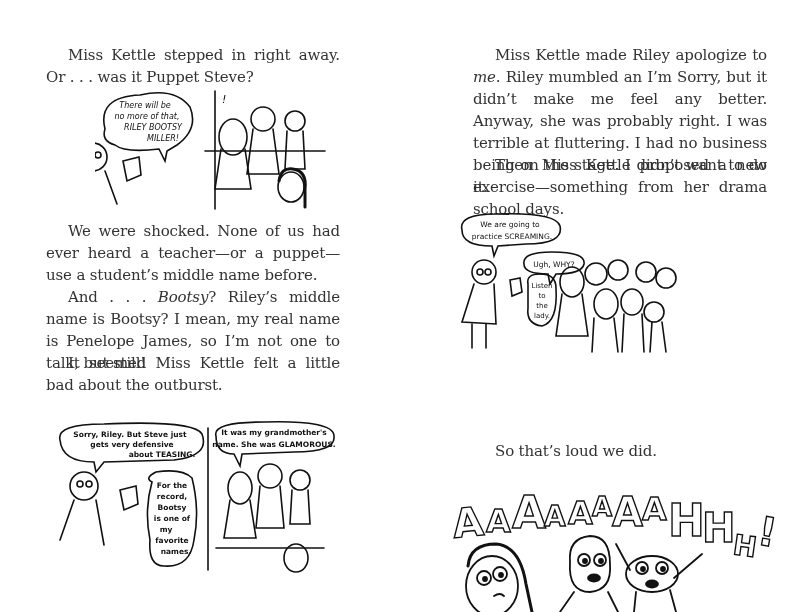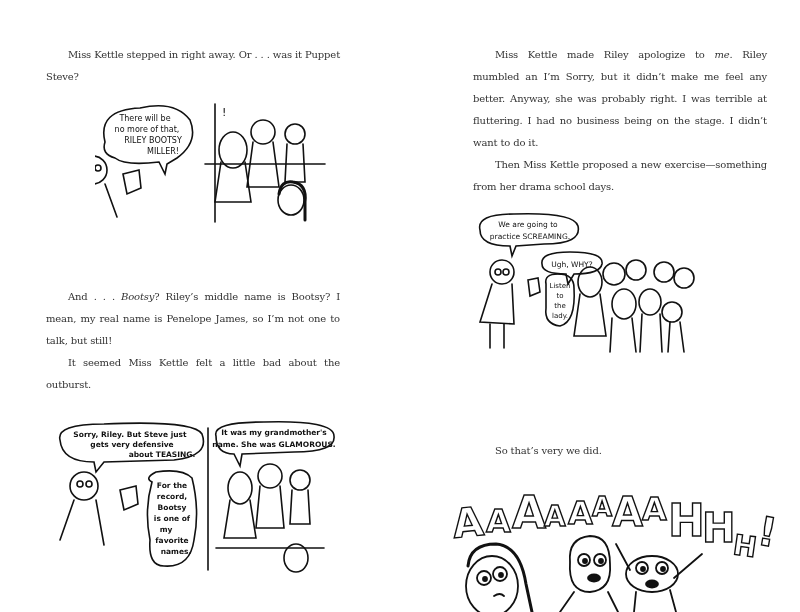--- a/index.html
+++ b/index.html
@@ -1,35 +1,35 @@
 <!DOCTYPE html>
 <html><head>
   <meta charset="utf-8">
   <style>
     html, body { margin: 0; padding: 0; background: #ffffff; }
     body { width: 800px; height: 612px; position: relative; overflow: hidden; color: #2b2b2b; }
     .page { position: absolute; top: 0; width: 400px; height: 612px; }
     .page.left { left: 0; }
     .page.right { left: 400px; }
-    .text { font-family: "DejaVu Serif", serif; font-size: 10px; letter-spacing: -0.15px; color: #333; }
+    .text { font-family: "DejaVu Serif", serif; font-size: 15px; letter-spacing: -0.15px; color: #333; }
     .p { position: absolute; line-height: 22px; text-align: justify; }
     .left .p { left: 46px; width: 294px; }
     .right .p { left: 73px; width: 294px; }
     .p .ind { display: inline-block; width: 22px; }
     .illus { position: absolute; }
     .illus svg { display: block; }
     .bubble-text { font-family: "DejaVu Sans", sans-serif; fill: #111; }
   </style>
 </head>
 <body>
 
 <div class="page left">
   <div class="p text" style="top:44px;"><span class="ind"></span><span>Miss Kettle stepped in right away. Or . . . was it Puppet Steve?</span></div>
 
-  <div class="illus" style="left:95px; top:102px;">
+  <div class="illus" style="left:95px; top:89px;font-style:italic;">
     <svg width="240" height="125" viewBox="0 0 240 125" fill="none" stroke="#111" stroke-width="1.6" stroke-linecap="round">
       <path d="M10 40 Q2 8 45 6 Q80 -2 95 18 Q104 40 82 56 L72 62 L70 72 L64 60 Q30 64 20 56 Q6 52 10 40Z"></path>
       <text class="bubble-text" x="50" y="19" font-size="8" text-anchor="middle" stroke="none">There will be</text>
       <text class="bubble-text" x="52" y="30" font-size="8" text-anchor="middle" stroke="none">no more of that,</text>
       <text class="bubble-text" x="58" y="41" font-size="8" text-anchor="middle" stroke="none">RILEY BOOTSY</text>
       <text class="bubble-text" x="68" y="52" font-size="8" text-anchor="middle" stroke="none">MILLER!</text>
       <circle cx="-2" cy="68" r="14"></circle>
       <circle cx="-6" cy="66" r="3"></circle>
         <circle cx="3" cy="66" r="3"></circle>
       <path d="M-10 82 L-26 110 M10 82 L22 115"></path>
@@ -41,20 +41,21 @@
       <circle cx="168" cy="30" r="12"></circle>
       <path d="M158 40 L152 85 L184 85 L178 40"></path>
       <circle cx="200" cy="32" r="10"></circle>
       <path d="M192 42 L190 80 L210 80 L208 42"></path>
       <path d="M110 62 L230 62"></path>
       <ellipse cx="196" cy="98" rx="13" ry="15" fill="none"></ellipse>
       <path d="M184 92 Q186 78 198 80 Q212 82 210 100 L210 118" stroke-width="3"></path>
     </svg>
   </div>
 
+  <div class="p text" style="top:220px;"><span class="ind"></span><span>We were shocked. None of us had ever heard a teacher—or a puppet—use a student’s middle name before.</span></div>
   <div class="p text" style="top:352px;"><span class="ind"></span><span>It seemed Miss Kettle felt a little bad about the outburst.</span></div>
   <div class="p text" style="top:286px;"><span class="ind"></span><span>And . . . </span><em>Bootsy</em><span>? Riley’s middle name is Bootsy? I mean, my real name is Penelope James, so I’m not one to talk, but still!</span></div>
 
   <div class="illus" style="left:44px; top:420px;font-weight:bold;">
     <svg width="300" height="160" viewBox="0 0 300 160" fill="none" stroke="#111" stroke-width="1.6" stroke-linecap="round">
       <path d="M16 20 Q12 4 60 4 Q150 0 158 14 Q166 36 130 40 L60 42 L52 52 L50 42 Q18 42 16 20Z"></path>
       <text class="bubble-text" x="86" y="17" font-size="7.5" text-anchor="middle" stroke="none">Sorry, Riley. But Steve just</text>
       <text class="bubble-text" x="88" y="27" font-size="7.5" text-anchor="middle" stroke="none">gets very defensive</text>
       <text class="bubble-text" x="118" y="37" font-size="7.5" text-anchor="middle" stroke="none">about TEASING.</text>
       <circle cx="40" cy="66" r="14"></circle>
@@ -83,21 +84,21 @@
       <path d="M172 128 L280 128"></path>
       <ellipse cx="252" cy="138" rx="12" ry="14"></ellipse>
     </svg>
   </div>
 </div>
 
 <div class="page right">
   <div class="p text" style="top:44px;"><span class="ind"></span><span>Miss Kettle made Riley apologize to </span><em>me</em><span>. Riley mumbled an I’m Sorry, but it didn’t make me feel any better. Anyway, she was probably right. I was terrible at fluttering. I had no business being on the stage. I didn’t want to do it.</span></div>
   <div class="p text" style="top:154px;"><span class="ind"></span><span>Then Miss Kettle proposed a new exercise—something from her drama school days.</span></div>
 
-  <div class="illus" style="left:74px; top:212px;">
+  <div class="illus" style="left:56px; top:212px;">
     <svg width="230" height="145" viewBox="0 0 230 145" fill="none" stroke="#111" stroke-width="1.6" stroke-linecap="round">
       <path d="M6 18 Q2 2 40 2 Q100 0 104 14 Q108 32 70 32 L42 34 L38 44 L36 34 Q6 34 6 18Z"></path>
       <text class="bubble-text" x="54" y="15" font-size="7.5" text-anchor="middle" stroke="none">We are going to</text>
       <text class="bubble-text" x="56" y="27" font-size="7.5" text-anchor="middle" stroke="none">practice SCREAMING.</text>
       <path d="M68 52 Q66 40 96 40 Q130 40 128 52 Q126 62 100 62 L94 72 L92 62 Q68 62 68 52Z"></path>
       <text class="bubble-text" x="98" y="55" font-size="7.5" text-anchor="middle" stroke="none">Ugh, WHY?</text>
       <path d="M72 72 Q70 62 84 62 Q100 62 100 76 Q102 110 86 114 Q70 112 72 96Z"></path>
       <text class="bubble-text" x="86" y="76" font-size="7" text-anchor="middle" stroke="none">Listen</text>
       <text class="bubble-text" x="86" y="86" font-size="7" text-anchor="middle" stroke="none">to</text>
       <text class="bubble-text" x="86" y="96" font-size="7" text-anchor="middle" stroke="none">the</text>
@@ -114,21 +115,21 @@
       <circle cx="162" cy="58" r="10"></circle>
       <circle cx="190" cy="60" r="10"></circle>
       <circle cx="210" cy="66" r="10"></circle>
       <ellipse cx="150" cy="92" rx="12" ry="15"></ellipse>
       <ellipse cx="176" cy="90" rx="11" ry="13"></ellipse>
       <circle cx="198" cy="100" r="10"></circle>
       <path d="M138 106 L136 140 M158 106 L162 140 M168 102 L166 140 M186 102 L188 140 M196 110 L194 140 M206 110 L210 140"></path>
     </svg>
   </div>
 
-  <div class="p text" style="top:440px;"><span class="ind"></span><span>So that’s very we did.</span></div>
+  <div class="p text" style="top:440px;"><span class="ind"></span><span>So that’s loud we did.</span></div>
 
   <div class="illus" style="left:40px; top:474px;">
     <svg width="340" height="138" viewBox="0 0 340 138" fill="none" stroke="#111" stroke-width="1.8" stroke-linecap="round">
       <g font-family="DejaVu Sans, sans-serif" font-weight="bold" fill="#fff" stroke="#111" stroke-width="1.4">
         <text x="14" y="64" font-size="40" transform="rotate(-6 14 64)">A</text>
         <text x="46" y="58" font-size="32">A</text>
         <text x="72" y="54" font-size="44">A</text>
         <text x="104" y="52" font-size="28">A</text>
         <text x="128" y="50" font-size="32">A</text>
         <text x="152" y="42" font-size="26">A</text>

